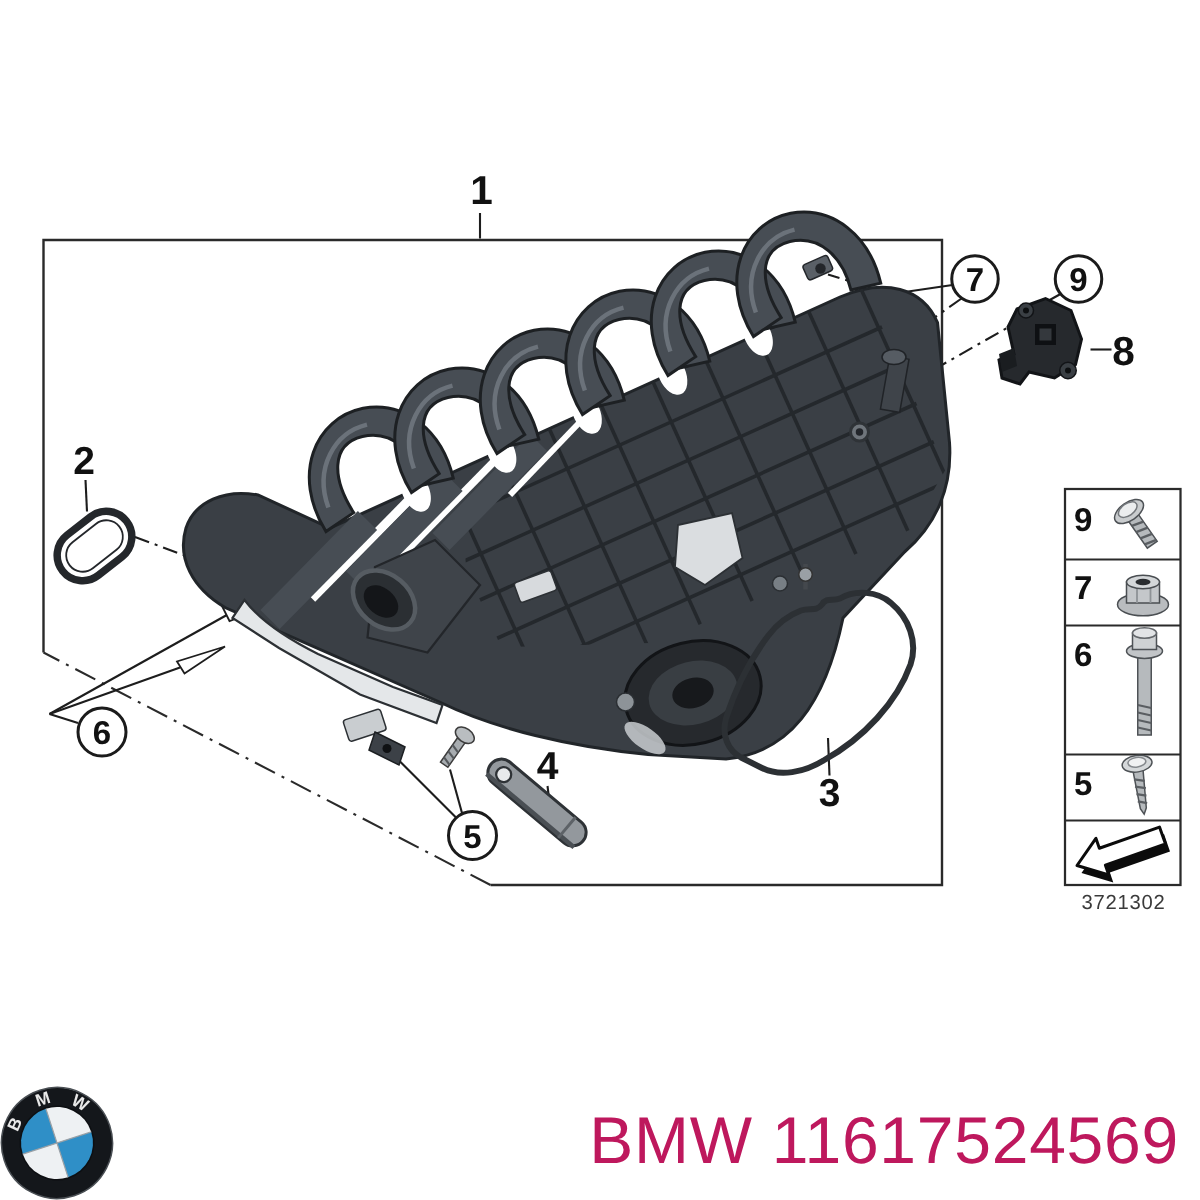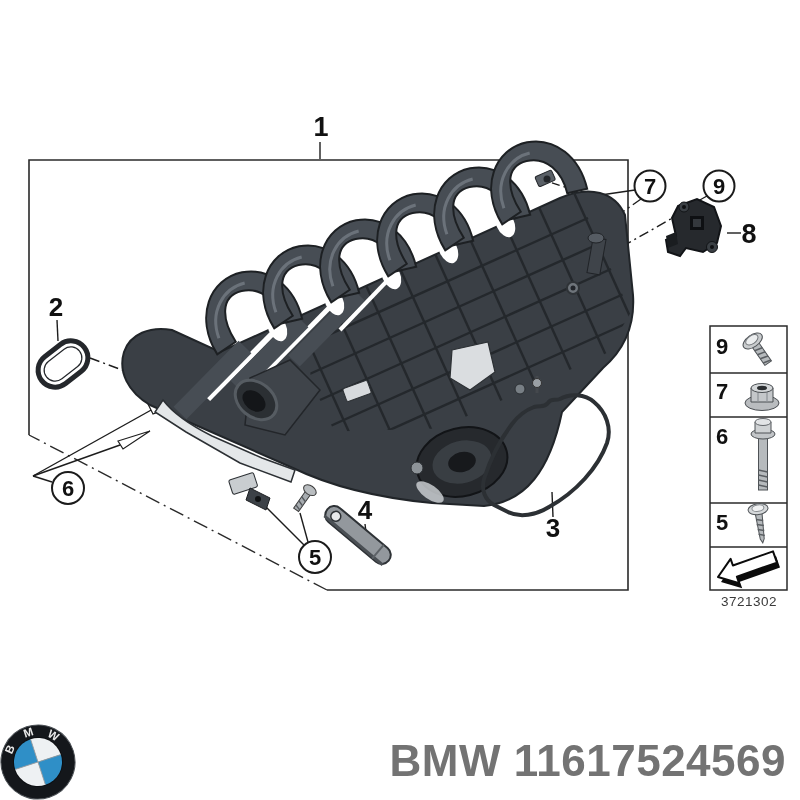--- a/index.html
+++ b/index.html
@@ -4,21 +4,21 @@
 <style>
   html,body{margin:0;padding:0;}
   body{
     width:800px;height:800px;background:#ffffff;position:relative;overflow:hidden;
     font-family:"Liberation Sans","DejaVu Sans",sans-serif;
   }
   #figure{position:absolute;left:0;top:0;}
   .callout-num{font-family:"Liberation Sans",sans-serif;font-weight:bold;fill:#111;}
   #part-number{
     position:absolute;top:736px;right:14px;
-    font-size:44px;color:#737373;letter-spacing:0.5px;white-space:nowrap;font-weight:bold;
+    font-size:44px;color:#be185d;letter-spacing:0.5px;white-space:nowrap;
   }
   #logo-wrap{position:absolute;left:0px;top:722px;width:80px;height:80px;}
 </style>
 </head>
 <body>
 
 <svg id="figure" width="800" height="715" viewBox="0 0 800 715">
 
   <g>
     <path d="M29,435 L29,160 L628,160 L628,590 L327,590" fill="none" stroke="#2a2a2a" stroke-width="1.6"></path>

